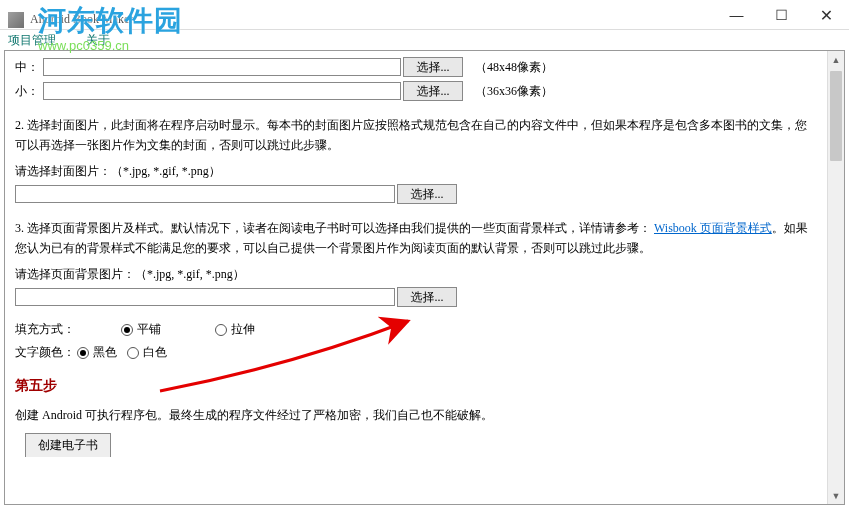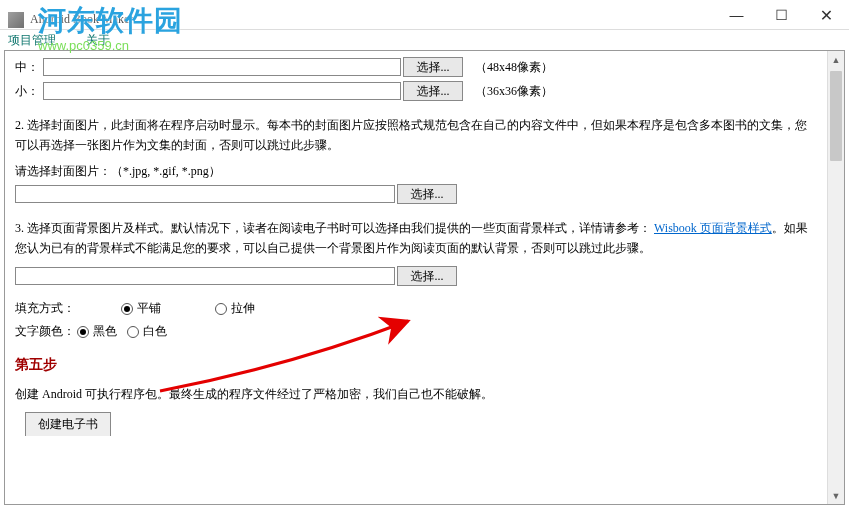--- a/index.html
+++ b/index.html
@@ -227,20 +227,21 @@
     <div class="label-line">请选择封面图片：（*.jpg, *.gif, *.png）</div>
     <div class="row">
       <input class="txt wide" style="margin-left: 0px;">
       <button class="btn">选择...</button>
     </div>
 
     <div class="para">
       <span>3. 选择页面背景图片及样式。默认情况下，读者在阅读电子书时可以选择由我们提供的一些页面背景样式，详情请参考：</span>
       <a class="link" href="#">Wisbook 页面背景样式</a><span>。如果您认为已有的背景样式不能满足您的要求，可以自己提供一个背景图片作为阅读页面的默认背景，否则可以跳过此步骤。</span>
     </div>
+    <div class="label-line">请选择页面背景图片：（*.jpg, *.gif, *.png）</div>
     <div class="row">
       <input class="txt wide" style="margin-left: 0px;">
       <button class="btn">选择...</button>
     </div>
 
     <div class="radio-row" style="margin-top:14px;gap:44px;">
       <span class="rlabel">填充方式：</span>
       <span class="radio">
         <span class="circ">
             <span class="dot"></span>

